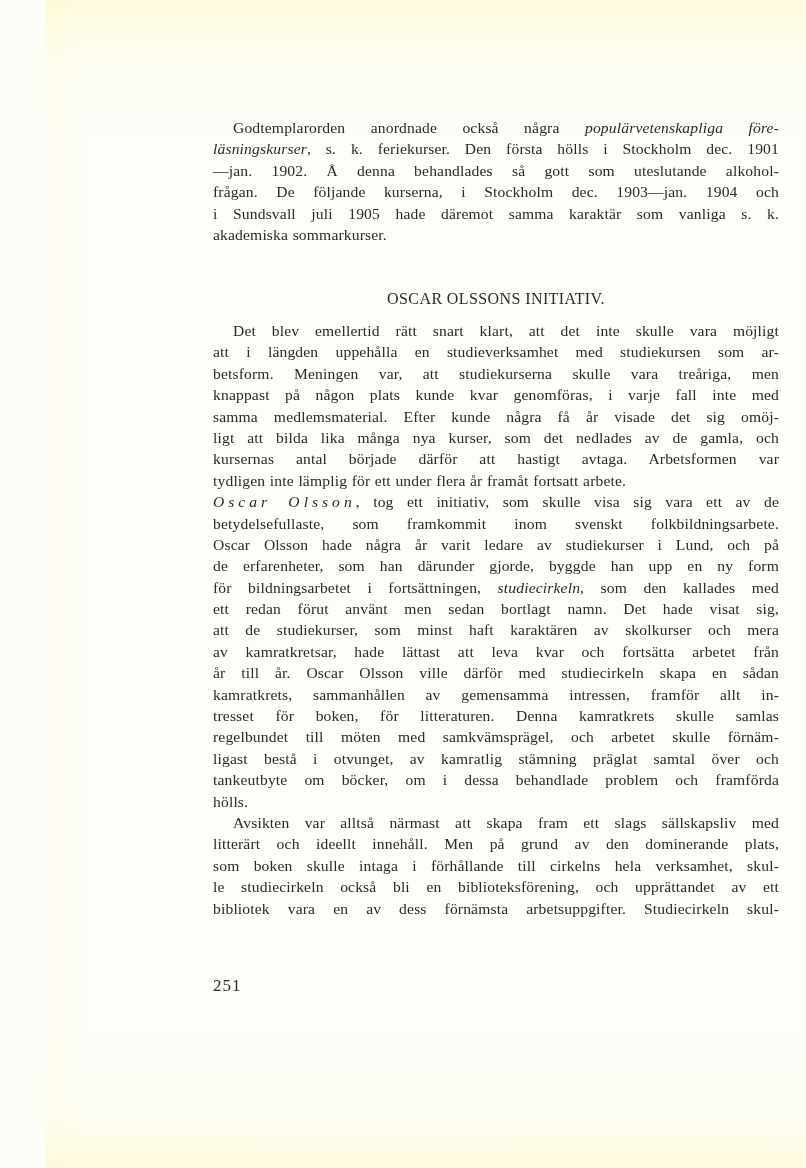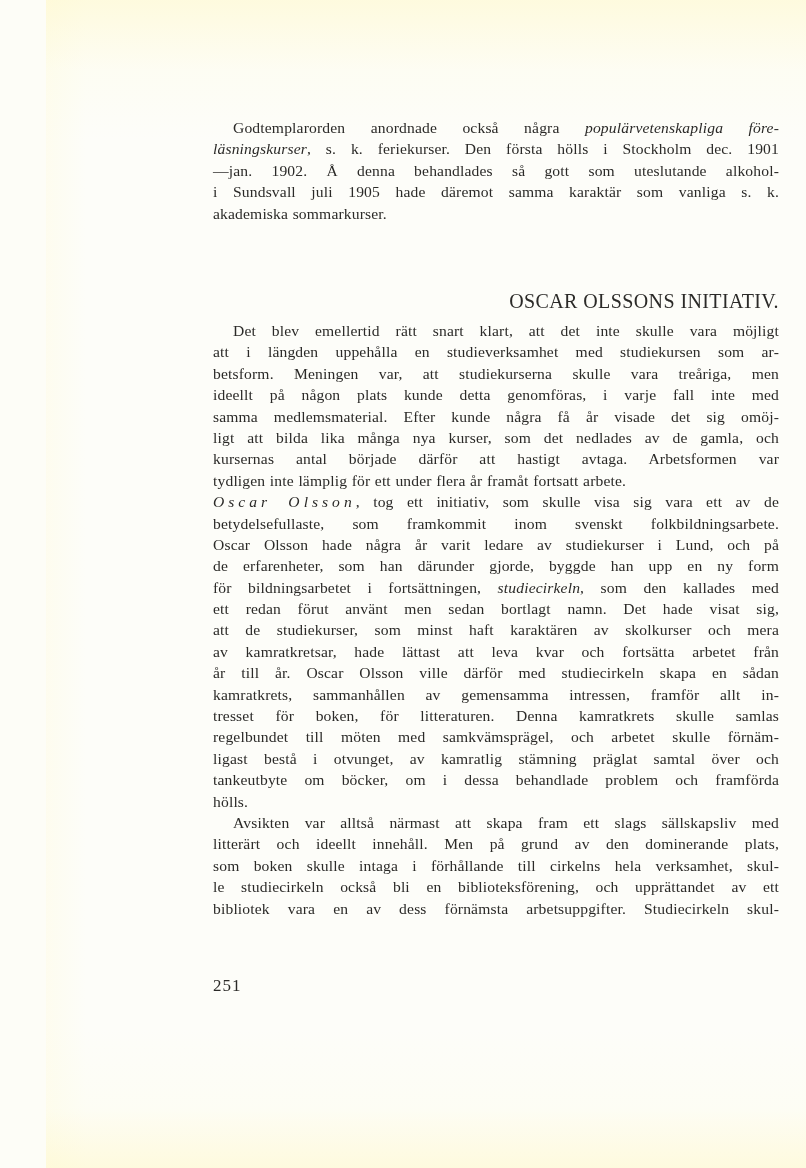--- a/index.html
+++ b/index.html
@@ -54,23 +54,23 @@
     }
     .spaced {
       font-style: italic;
       letter-spacing: 4px;
     }
     .heading {
       position: absolute;
       left: 167px;
       width: 566px;
       top: 290px;
-      text-align: right;
+      text-align: center;
       font-family: "Liberation Serif", "DejaVu Serif", serif;
-      font-size: 20px;
+      font-size: 16px;
       letter-spacing: 0.4px;
       color: #2b2a28;
     }
     .page-number {
       position: absolute;
       left: 167px;
       top: 976px;
       font-family: "Liberation Serif", "DejaVu Serif", serif;
       font-size: 17px;
       color: #2b2a28;
@@ -81,32 +81,33 @@
   </style>
 </head>
 <body>
 
 <div class="page">
 
   <div class="text-block" id="block1">
     <span class="line indent"><span>Godtemplarorden anordnade också några </span><em>populärvetenskapliga före-</em></span>
     <span class="line"><em>läsningskurser</em><span>, s. k. feriekurser.  Den första hölls i Stockholm dec. 1901</span></span>
     <span class="line">—jan. 1902.  Å denna behandlades så gott som uteslutande alkohol-</span>
+    <span class="line">frågan.  De följande kurserna, i Stockholm dec. 1903—jan. 1904 och</span>
     <span class="line">i Sundsvall juli 1905 hade däremot samma karaktär som vanliga s. k.</span>
     <span class="line last">akademiska sommarkurser.</span>
   </div>
 
   <div class="heading">OSCAR OLSSONS INITIATIV.</div>
 
   <div class="text-block" id="block2">
 
     <span class="line indent">Det blev emellertid rätt snart klart, att det inte skulle vara möjligt</span>
     <span class="line">att i längden uppehålla en studieverksamhet med studiekursen som ar-</span>
     <span class="line">betsform.  Meningen var, att studiekurserna skulle vara treåriga, men</span>
-    <span class="line">ideellt på någon plats kunde detta genomföras, i varje fall inte med</span>
+    <span class="line">knappast på någon plats kunde kvar genomföras, i varje fall inte med</span>
     <span class="line">samma medlemsmaterial.  Efter kunde några få år visade det sig omöj-</span>
     <span class="line">ligt att bilda lika många nya kurser, som det nedlades av de gamla, och</span>
     <span class="line">kursernas antal började därför att hastigt avtaga.  Arbetsformen var</span>
     <span class="line last">tydligen inte lämplig för ett under flera år framåt fortsatt arbete.</span>
 
     <span class="line"><span class="spaced">Oscar Olsson</span><span>, tog ett initiativ, som skulle visa sig vara ett av de</span></span>
     <span class="line">betydelsefullaste, som framkommit inom svenskt folkbildningsarbete.</span>
     <span class="line">Oscar Olsson hade några år varit ledare av studiekurser i Lund, och på</span>
     <span class="line">de erfarenheter, som han därunder gjorde, byggde han upp en ny form</span>
     <span class="line"><span>för bildningsarbetet i fortsättningen, </span><em>studiecirkeln</em><span>, som den kallades med</span></span>

